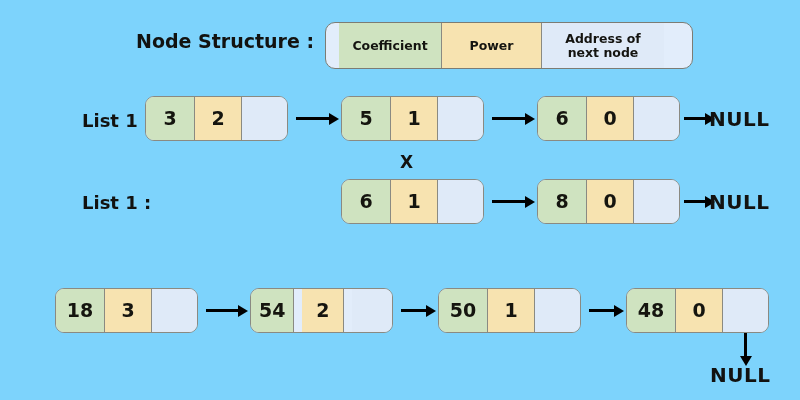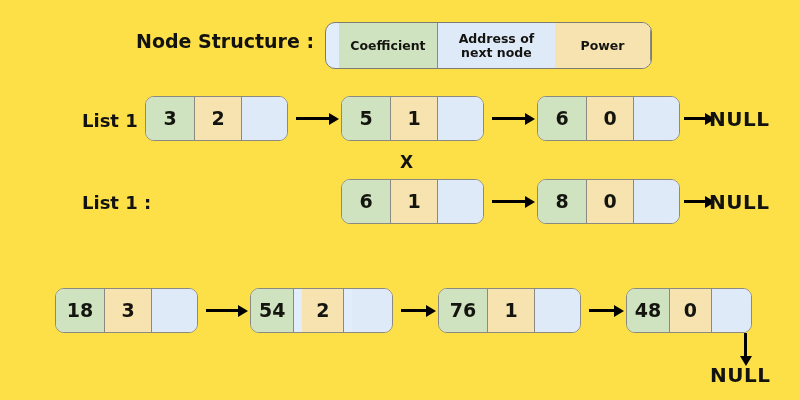--- a/index.html
+++ b/index.html
@@ -10,21 +10,21 @@
     width: 800px;
     height: 400px;
     background: #f2f2f2;
     font-family: "DejaVu Sans", sans-serif;
     overflow: hidden;
   }
   #canvas {
     position: relative;
     width: 800px;
     height: 400px;
-    background: #fde047;
+    background: #7dd3fc;
   }
 
   
   .node {
     position: absolute;
     display: flex;
     border: 1.4px solid #8a8a82;
     border-radius: 9px;
     overflow: hidden;
     box-sizing: border-box;
@@ -115,25 +115,25 @@
     border-top: 10px solid #000;
   }
 </style>
 </head>
 <body>
 
 <div id="canvas">
 
   <div class="label lbl-title" style="left:136px; top:30px;">Node Structure :</div>
 
-  <div class="node header" style="left:325px; top:22px; width:327px; height:47px;padding-left:13px;">
+  <div class="node header" style="left:325px; top:22px; width:368px; height:47px;padding-left:13px;">
     <div class="cell coef" style="width:103px;">Coefficient</div>
+    <div class="cell pow" style="width:100px;">Power</div>
     <div class="cell next" style="width:122px; white-space:pre-line;">Address of
 next node</div>
-    <div class="cell pow" style="width:100px;">Power</div>
   </div>
 
   <div class="label lbl-row" style="left:82px; top:110px;">List 1 :</div>
 
   <div class="node value" style="left:145px; top:96px; width:143px; height:45px;">
     <div class="cell coef" style="width:49px;">3</div>
     <div class="cell pow" style="width:47px;">2</div>
     <div class="cell next" style="width:45px;"></div>
   </div>
   <div class="arrow-h" style="left:296px; top:117px; width:34px;"></div>
@@ -181,27 +181,27 @@
   <div class="arrow-h" style="left:206px; top:309px; width:33px;"></div>
 
   <div class="node value" style="left:250px; top:288px; width:143px; height:45px;gap:8px;">
     <div class="cell coef" style="width:49px;">54</div>
     <div class="cell pow" style="width:47px;">2</div>
     <div class="cell next" style="width:45px;"></div>
   </div>
   <div class="arrow-h" style="left:401px; top:309px; width:26px;"></div>
 
   <div class="node value" style="left:438px; top:288px; width:143px; height:45px;">
-    <div class="cell coef" style="width:49px;">76</div>
+    <div class="cell coef" style="width:49px;">50</div>
     <div class="cell pow" style="width:47px;">1</div>
     <div class="cell next" style="width:45px;"></div>
   </div>
   <div class="arrow-h" style="left:589px; top:309px; width:26px;"></div>
 
-  <div class="node value" style="left:626px; top:288px; width:126px; height:45px;">
+  <div class="node value" style="left:626px; top:288px; width:143px; height:45px;">
     <div class="cell coef" style="width:49px;">48</div>
     <div class="cell pow" style="width:47px;">0</div>
     <div class="cell next" style="width:45px;"></div>
   </div>
 
   <div class="arrow-v" style="left:744px; top:333px; height:24px;"></div>
   <div class="label lbl-null" style="left:710px; top:363px;">NULL</div>
 
 </div>
 

